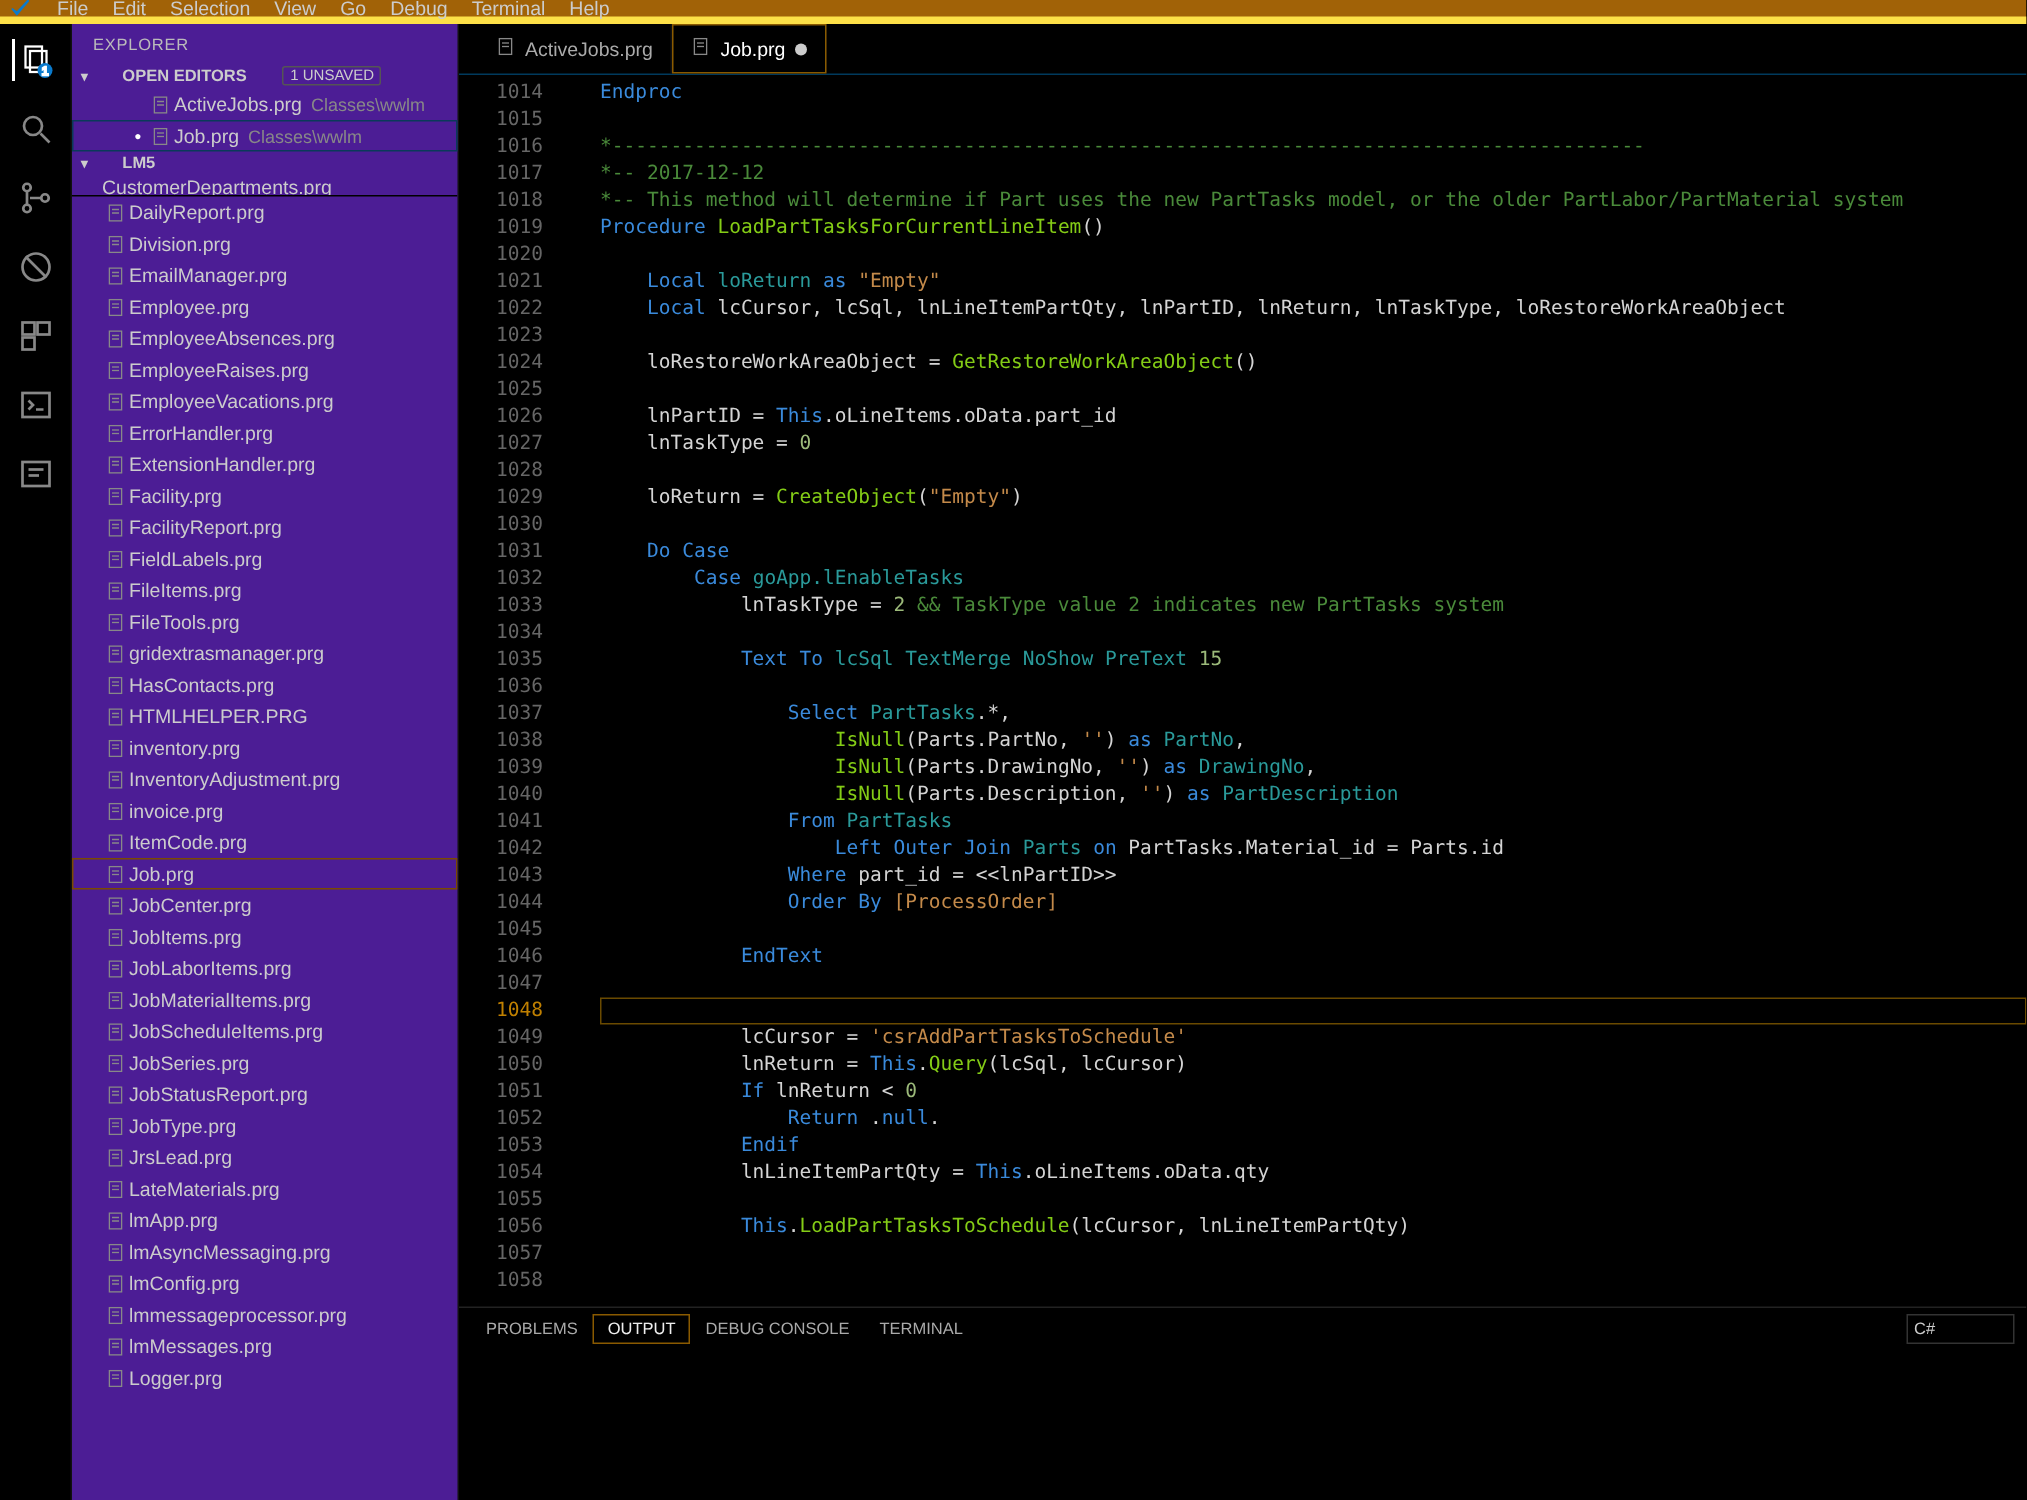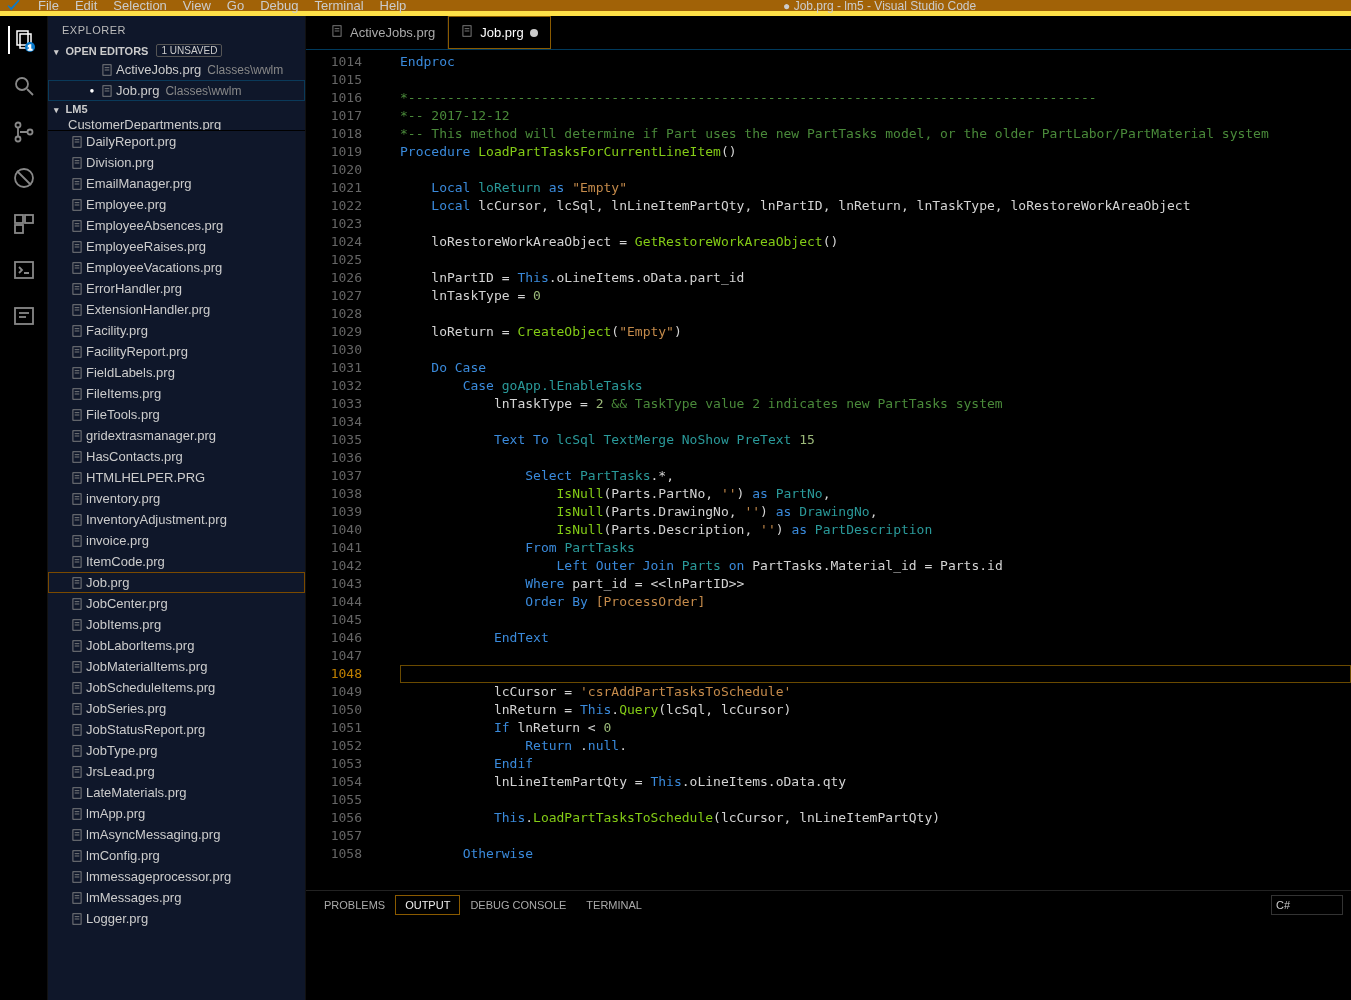--- a/index.html
+++ b/index.html
@@ -36,35 +36,35 @@
   padding-top:10px;
   gap:18px;
   border-right:1px solid #111;
 }
 .activity-icon { width:28px; height:28px; display:flex; align-items:center; justify-content:center; cursor:pointer; }
 .activity-icon svg { stroke:#888; fill:none; }
 .activity-icon.active svg { stroke:#fff; }
 .activity-icon.active { border-left:2px solid #fff; padding-left:0; margin-left:-2px; width:30px;}
 .sidebar {
   width: 258px;
-  background:#0f172a;
+  background:#4c1d95;
   display:flex;
   flex-direction:column;
   border-right:1px solid #111;
   min-height:0;
 }
 .sidebar-title { padding: 8px 14px 6px; font-size:11px; letter-spacing:0.5px; color:#bbbbbb; }
 .sidebar-section-hdr {
   padding: 2px 6px;
   font-size:11px;
   font-weight:700;
   color:#cccccc;
   display:flex;
   align-items:flex-end;
-  gap:4px;
+  gap:20px;
   cursor:pointer;
 }
 .unsaved-badge {
   border:1px solid #555;
   font-size:10px;
   padding:0 4px;
   border-radius:2px;
   font-weight:400;
   margin-left:4px;
 }
@@ -132,21 +132,21 @@
 .code .line { height:18px; position:relative;margin-left:20px; }
 .code .line.cur { outline:1px solid #6a4a00; outline-offset:-1px;}
 .kw { color:#3a8adb; }
 .fn { color:#84cc16; }
 .cm { color:#4a8a3a; }
 .str { color:#c48a4a; }
 .num { color:#9cba7a; }
 .ty { color:#2a9a9a; }
 .pl { color:#d4d4d4; }
 .panel {
-  height:110px;
+  height:129px;
   border-top:1px solid #222;
   display:flex;
   flex-direction:column;
   margin-top:31px;
 }
 .panel-tabs {
   display:flex;
   align-items:center;
   height:28px;
   padding: 0 8px;
@@ -189,21 +189,20 @@
   <div class="menu-bar" id="menu-bar">
       <div class="menu-item">File</div>
       <div class="menu-item">Edit</div>
       <div class="menu-item">Selection</div>
       <div class="menu-item">View</div>
       <div class="menu-item">Go</div>
       <div class="menu-item">Debug</div>
       <div class="menu-item">Terminal</div>
       <div class="menu-item">Help</div>
     </div>
-  <div class="window-title">● Job.prg - lm5 - Visual Studio Code</div>
 </div>
 
 <div class="main">
   <div class="activity-bar">
     <div class="activity-icon active">
       <svg width="24" height="24" viewBox="0 0 24 24" stroke-width="1.5">
           <rect x="5" y="3" width="11" height="14"></rect>
           <rect x="8" y="6" width="11" height="14"></rect>
           <circle cx="18" cy="19" r="5" fill="#0a7acc" stroke="none"></circle>
           <text x="18" y="22" font-size="8" text-anchor="middle" fill="#fff">1</text>

